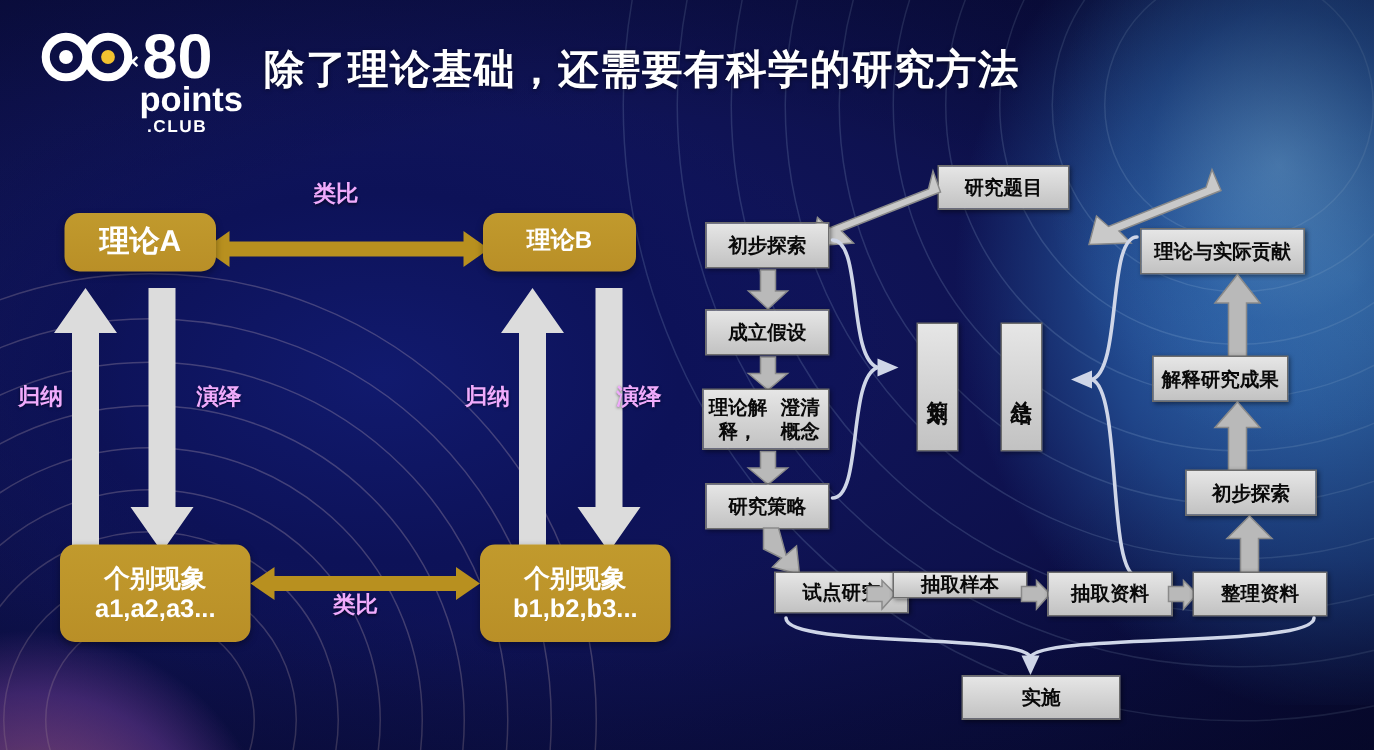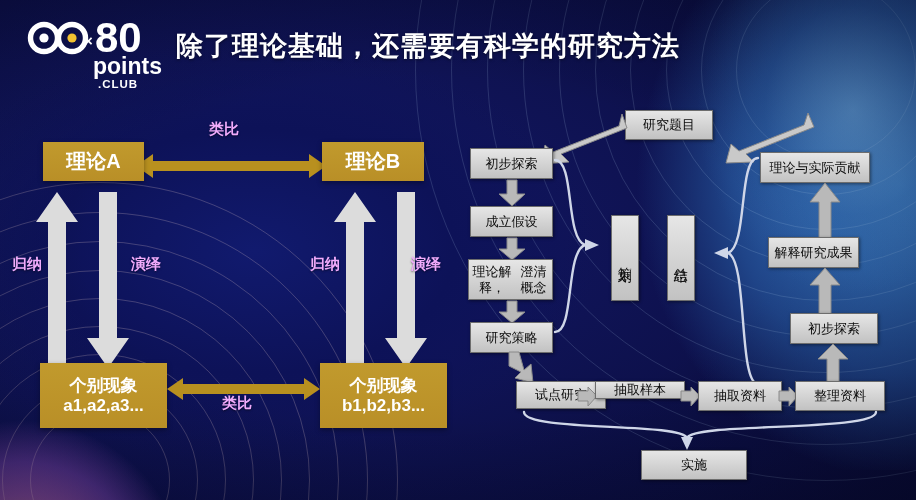--- a/index.html
+++ b/index.html
@@ -64,36 +64,36 @@
   #title {
     position:absolute; left:176px; top:22px; width:540px; height:48px;
     color:#ffffff; font-size:27px; font-weight:bold; line-height:48px;
     letter-spacing:1px; white-space:nowrap;
     text-shadow:0 1px 3px rgba(0,0,0,.5);
   }
 
   
   .gbox {
     position:absolute; background:linear-gradient(180deg,#c19a2d 0%,#b98f27 100%);
-    border-radius:0; color:#ffffff; font-weight:bold;
+    border-radius:10px; color:#ffffff; font-weight:bold;
     display:flex; align-items:center; justify-content:center; text-align:center;
     box-shadow:0 2px 5px rgba(0,0,0,.35);
     line-height:1.15;
   }
   .lbl {
     position:absolute; color:#f0abfc; font-weight:bold; font-size:15px;
     white-space:nowrap; text-shadow:0 1px 2px rgba(0,0,0,.55);
   }
 
   
   .fbox {
     position:absolute;
     background:linear-gradient(180deg,#e6e6e6 0%,#d2d2d2 55%,#c2c2c2 100%);
     border:1px solid #6d6d6d;
-    color:#0a0a0a; font-weight:normal; font-size:13px;
+    color:#0a0a0a; font-weight:bold; font-size:13px;
     display:flex; align-items:center; justify-content:center; text-align:center;
     line-height:1.18;
     box-shadow:1px 1px 3px rgba(0,0,0,.45);
   }
   .fbox.vert { writing-mode:vertical-rl; text-orientation:upright; letter-spacing:2px; }
 
   svg { position:absolute; overflow:visible; }
 </style>
 </head>
 <body>
@@ -151,21 +151,21 @@
 
   <svg style="left:136px;top:148px" width="190" height="36">
     <polygon points="0,18 17,6 17,13 173,13 173,6 190,18 173,30 173,23 17,23 17,30" fill="#b8901f"></polygon>
   </svg>
   <div class="lbl" style="left:209px;top:120px">类比</div>
 
   <div class="gbox" style="left:43px;top:142px;width:101px;height:39px;font-size:20px">
     <span>理论A</span>
   </div>
 
-  <div class="gbox" style="left:322px;top:142px;width:102px;height:39px;font-size:20px">
+  <div class="gbox" style="left:322px;top:142px;width:102px;height:39px;font-size:16px">
     <span>理论B</span>
   </div>
 
   <svg style="left:36px;top:192px" width="42" height="176">
     <polygon points="21,0 42,30 30,30 30,176 12,176 12,30 0,30" fill="#dcdcdc"></polygon>
   </svg>
   <div class="lbl" style="left:12px;top:255px">归纳</div>
 
   <svg style="left:87px;top:192px" width="42" height="176">
     <polygon points="12,0 30,0 30,146 42,146 21,176 0,146 12,146" fill="#dcdcdc"></polygon>

